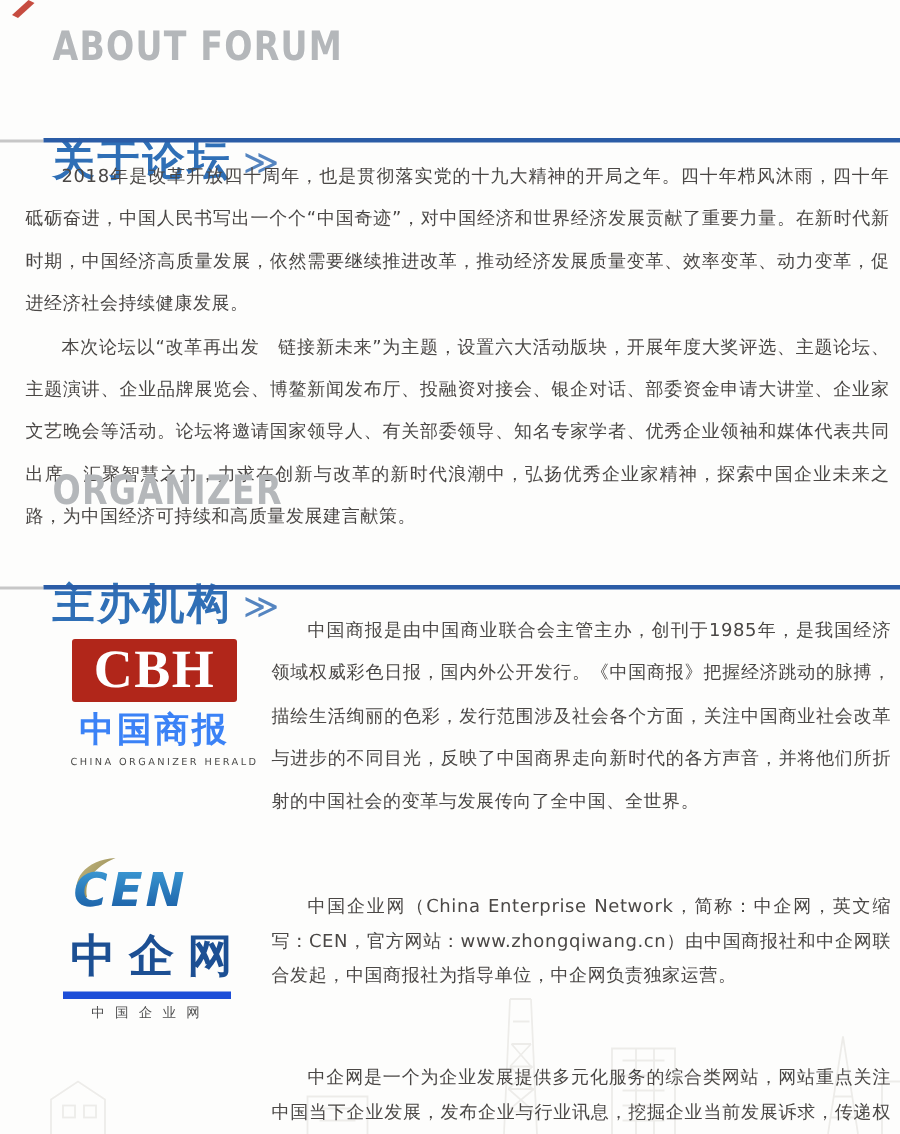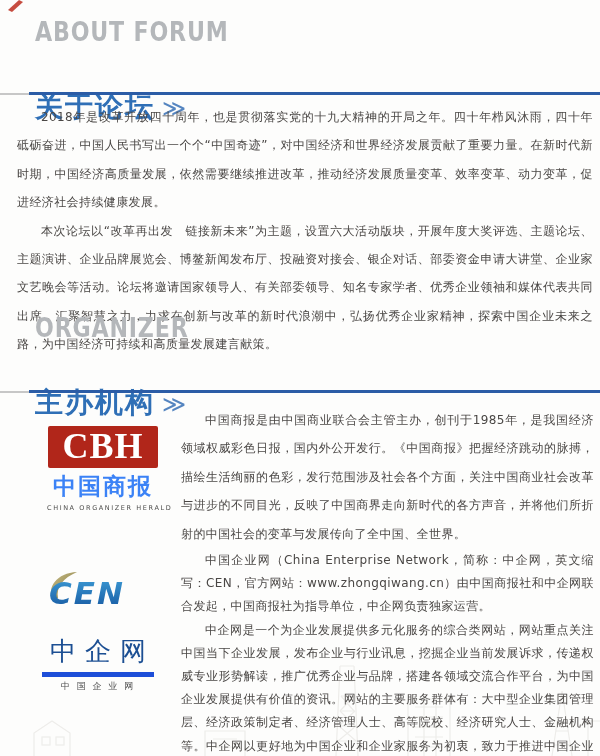--- a/index.html
+++ b/index.html
@@ -29,40 +29,40 @@
   .divider .seg-gray { position:absolute; left:0; top:1px; width:29px; height:2px; background:#c7c7c7; }
   .divider .seg-blue { position:absolute; left:29px; top:0; width:571px; height:3px; background:var(--divider-blue,#2b5ca6); }
   
   .body-par {
     font-size:12px; line-height:28.4px; text-align:justify; text-indent:2em;
     color:var(--body-text,#4a4745); letter-spacing:.4px;
   }
   .about-paras { position:absolute; left:17px; top:103px; width:576px; }
   .cbh-text    { position:absolute; left:181px; top:406px; width:413px; }
   .cen-text    { position:absolute; left:181px; top:549px; width:413px; }
-  .cen-text .body-par { line-height:23.2px; }
+  .cen-text .body-par { line-height:23.2px;margin-top:44px; }
   
   .cbh-logo { position:absolute; left:47px; top:426px; width:112px; text-align:center; }
   .cbh-box {
     width:110px; height:42px; margin:0 auto; border-radius:2px;
     background:var(--cbh-red,#b1261a); color:#fff;
     font-family:"Liberation Serif","DejaVu Serif",serif;
     font-weight:700; font-size:36px; line-height:41px; letter-spacing:1px; 
   }
   .cbh-zh {
     margin-top:3px; white-space:nowrap;
     font-family:"Liberation Serif","DejaVu Serif",serif;
     font-weight:700; font-size:23px; letter-spacing:2px; color:#3b82f6;
   }
   .cbh-en { margin-top:2px; white-space:nowrap; font-size:6.5px; letter-spacing:1.6px; color:#4c4c4a; }
   
   .cen-logo { position:absolute; left:38px; top:570px; width:120px; text-align:center; }
   .cen-zh {
-    margin-top:18px; white-space:nowrap;
-    font-weight:400; font-size:26px; letter-spacing:9px; text-indent:9px;
+    margin-top:1px; white-space:nowrap;
+    font-weight:700; font-size:30px; letter-spacing:9px; text-indent:9px;
     color:var(--cen-navy,#1c4f93);
   }
   .cen-sub {
     margin:3px auto 0; width:112px; border-top:5px solid #1d4ed8; padding-top:3px;
     font-size:9px; letter-spacing:2px; color:#4f4f4f; white-space:nowrap;
   }
   
   .skyline { position:absolute; left:0; bottom:0; pointer-events:none; }
   .corner-mark { position:absolute; left:6px; top:0; }
 </style>

